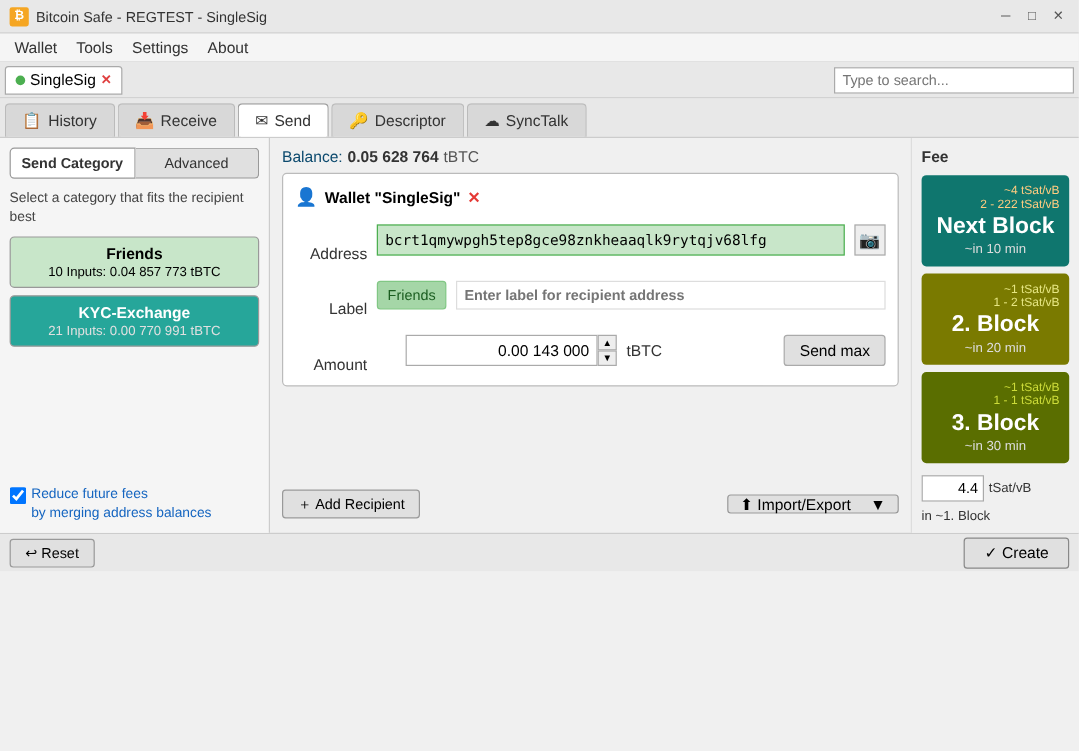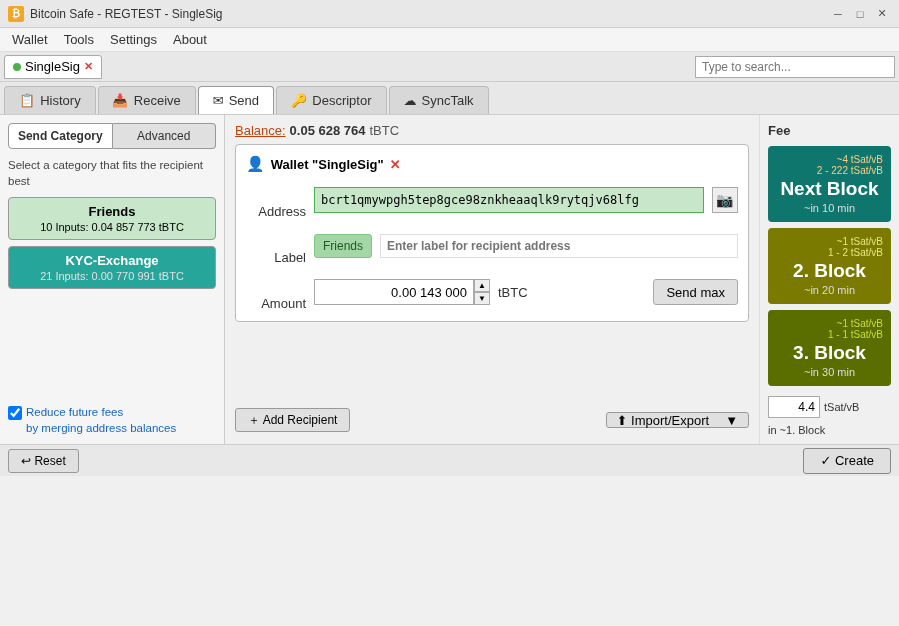--- a/index.html
+++ b/index.html
@@ -165,21 +165,21 @@
 
     .balance-row {
       font-size: 16px;
       font-weight: 500;
       color: #333;
       display: flex;
       gap: 4px;
       align-items: baseline;
       margin-bottom: 2px;
     }
-    .balance-label { color: #c2410c; text-decoration: underline; }
+    .balance-label { color: #0c4a6e; }
     .balance-amount { font-weight: bold; }
     .balance-unit { color: #555; }
 
     .recipient-box {
       border: 1px solid #bbb;
       border-radius: 4px;
       background: white;
       padding: 10px;
       display: flex;
       flex-direction: column;
@@ -402,20 +402,21 @@
       cursor: pointer;
       display: flex;
       align-items: center;
       justify-content: center;
       font-size: 8px;
       line-height: 1;
     }
     .amount-wrapper {
       display: flex;
       align-items: center;
+      margin-left: 24px;
     }
   </style>
 </head>
 <body>
 
 <div class="titlebar">
   <div class="titlebar-left">
     <div class="titlebar-icon">₿</div>
     <span class="titlebar-title">Bitcoin Safe - REGTEST - SingleSig</span>
   </div>

